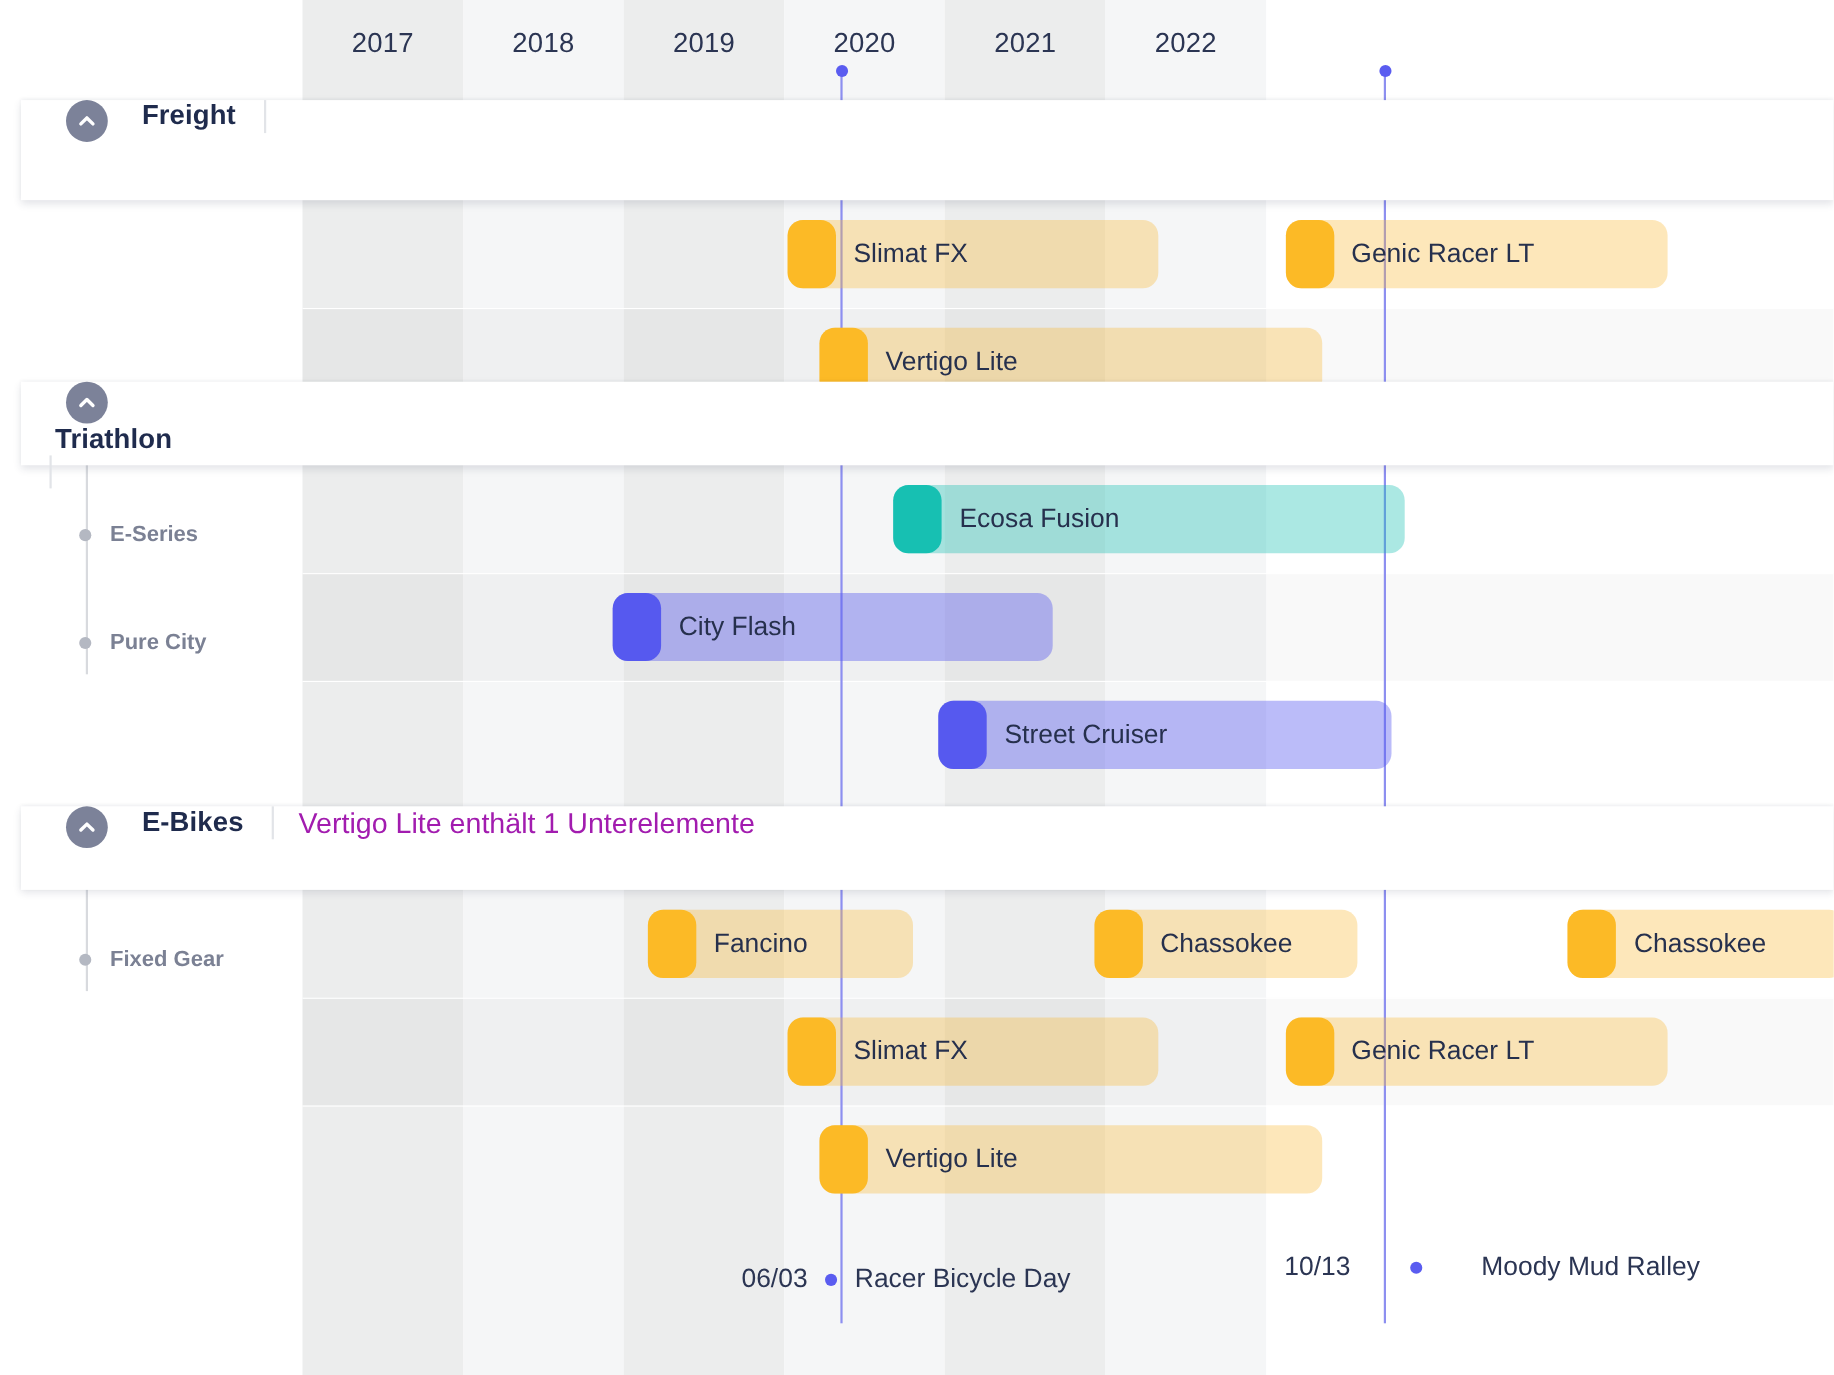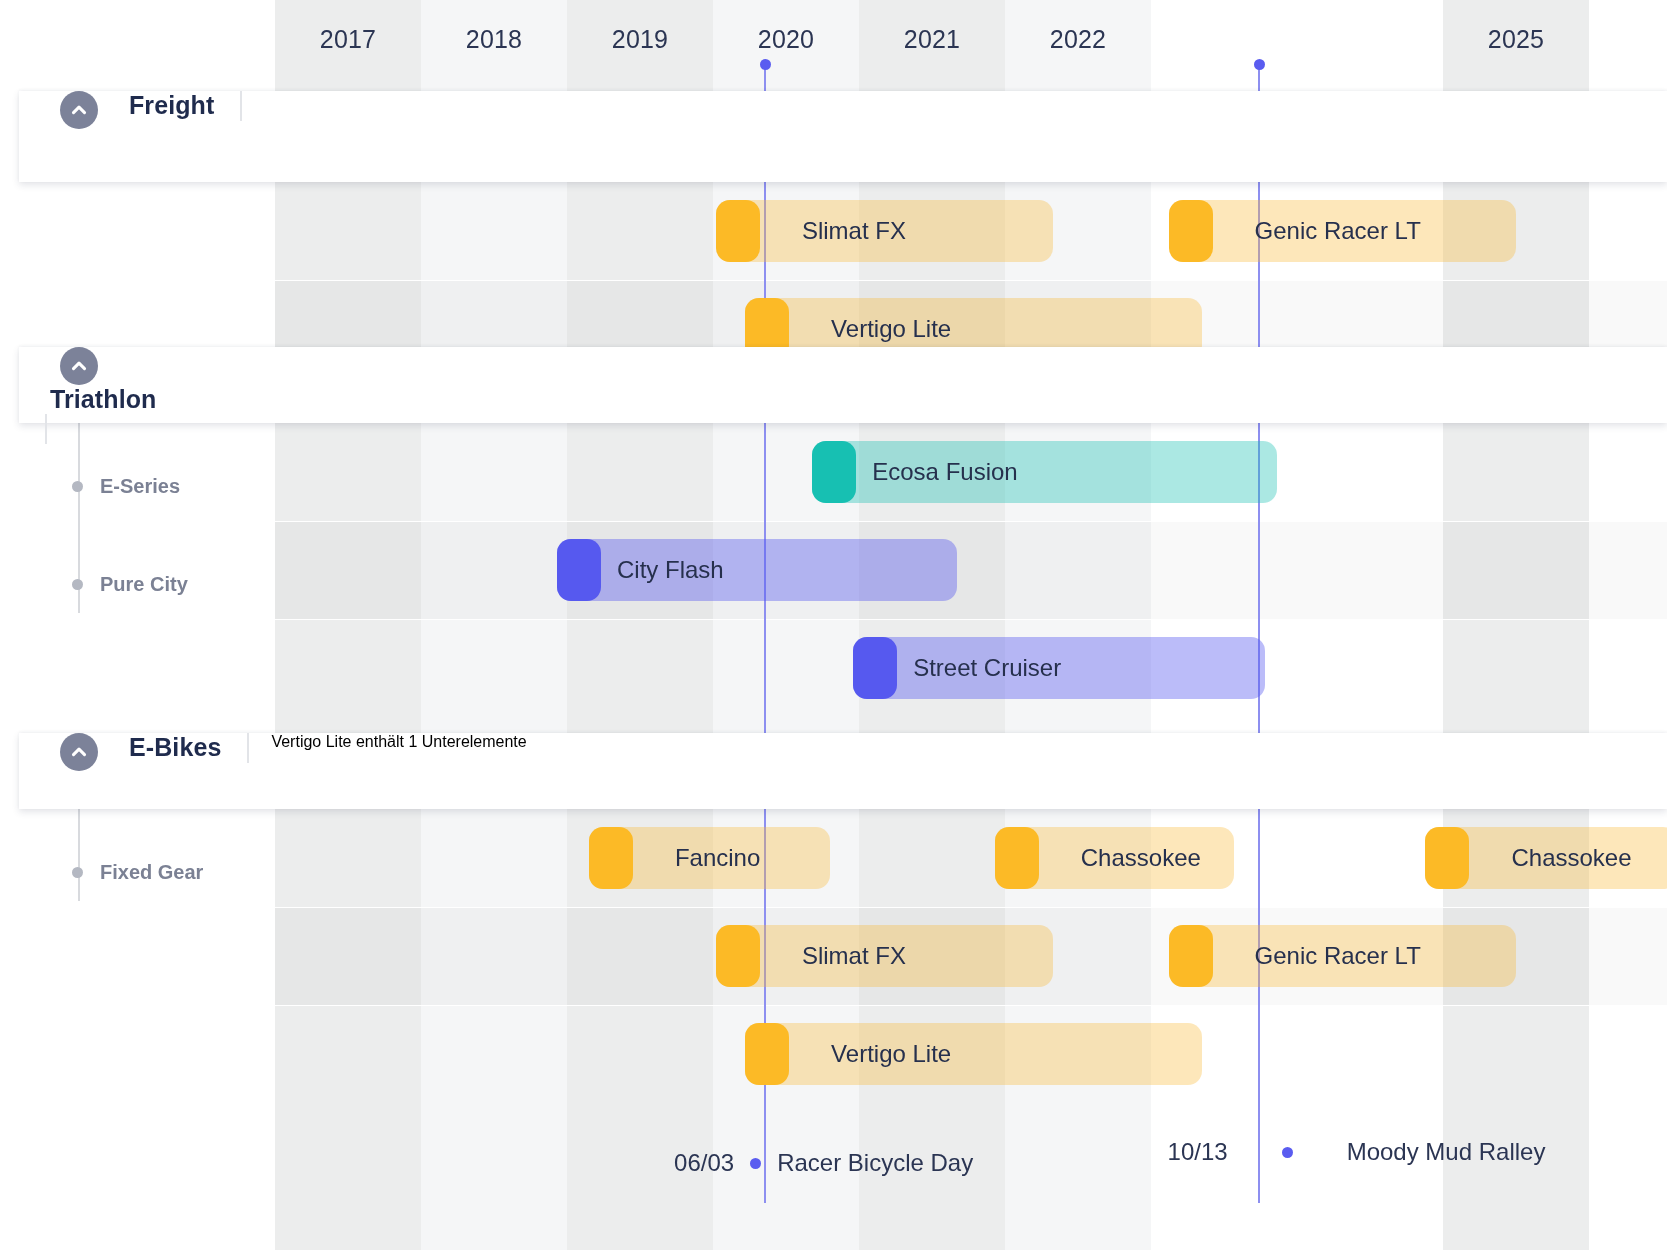--- a/index.html
+++ b/index.html
@@ -84,21 +84,21 @@
     color: #1f2b4d;
     letter-spacing: .1px;
     white-space: nowrap;
   }
   .group-divider {
     width: 2px; height: 30px; background: #e2e4e8;
     margin-left: 26px; flex: 0 0 auto;
   }
   .group-sub {
     margin-left: 22px;
-    font-size: 16px; color: #000000;
+    font-size: 26px; color: #a21caf;
     white-space: nowrap;
   }
 
   
   .tree-line {
     position: absolute; left: 78px; width: 2px;
     background: #d8dade; z-index: 5;
   }
   .sub-label {
     position: absolute; left: 72px;
@@ -132,21 +132,21 @@
     z-index: 1;
   }
   .bar .bar-label {
     position: relative; z-index: 2;
     margin-left: 60px;
     font-size: 24px;
     color: #26304d;
     white-space: nowrap;
     pointer-events: none;
   }
-  .bar.yellow        { background: rgba(250,186,54,0.34); padding-left: 26px; }
+  .bar.yellow        { background: rgba(250,186,54,0.34); }
   .bar.yellow .cap   { background: #fcba26; }
   .bar.teal          { background: rgba(23,192,178,0.36); }
   .bar.teal .cap     { background: #17c0b2; }
   .bar.blue          { background: rgba(86,88,240,0.40); }
   .bar.blue .cap     { background: #5659ef; }
 
   
   .ms-footer {
     position: absolute; top: 1131px; height: 42px;
     display: flex; align-items: center;
@@ -178,23 +178,20 @@
         <div class="year-label">2019</div>
       </div>
       <div class="year-col light" style="left: 438px; width: 146px;">
         <div class="year-label">2020</div>
       </div>
       <div class="year-col dark" style="left: 584px; width: 146px;">
         <div class="year-label">2021</div>
       </div>
       <div class="year-col light" style="left: 730px; width: 146px;">
         <div class="year-label">2022</div>
-      </div>
-      <div class="year-col dark" style="left: 1168px; width: 146px;">
-        <div class="year-label">2025</div>
       </div>
     </div>
   <div id="rows-layer">
       <div class="group-header" style="top: 91px; height: 91px;">
         <div class="collapse-icon">
           <svg width="22" height="22" viewBox="0 0 22 22" aria-hidden="true">
             <path d="M5.5 13.6 L11 8.2 L16.5 13.6" fill="none" stroke="#ffffff" stroke-width="3.1" stroke-linecap="round" stroke-linejoin="round"></path>
           </svg>
         </div>
         <div class="group-title">Freight</div>

